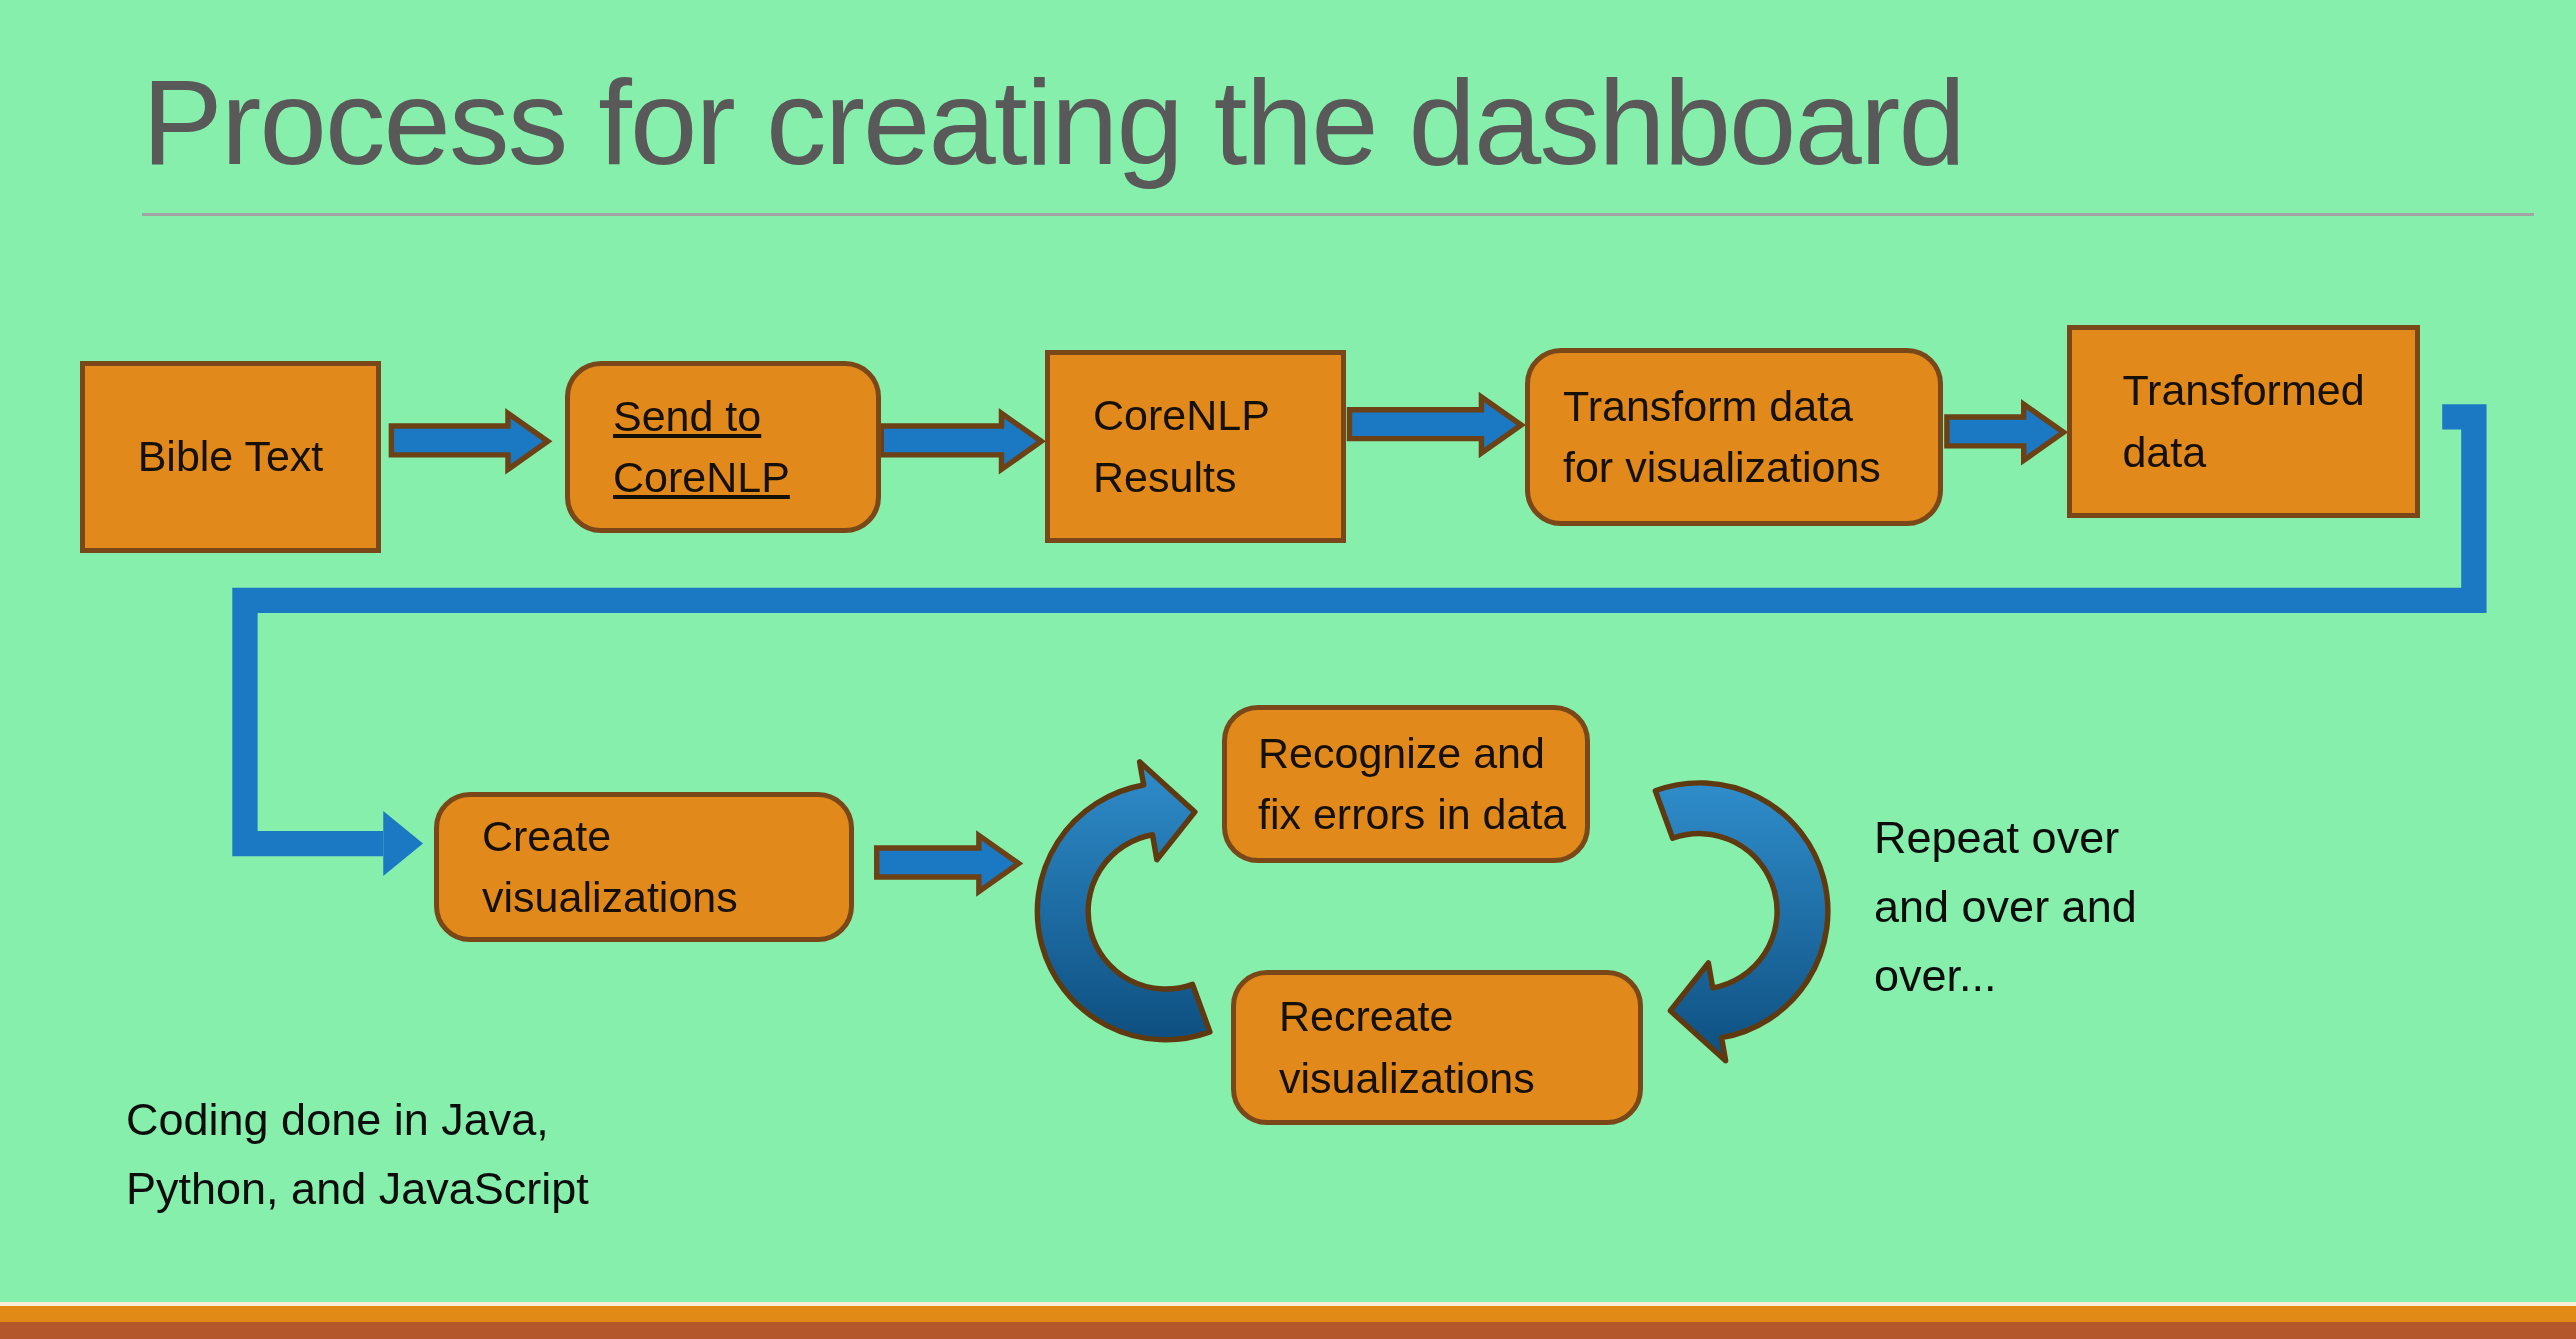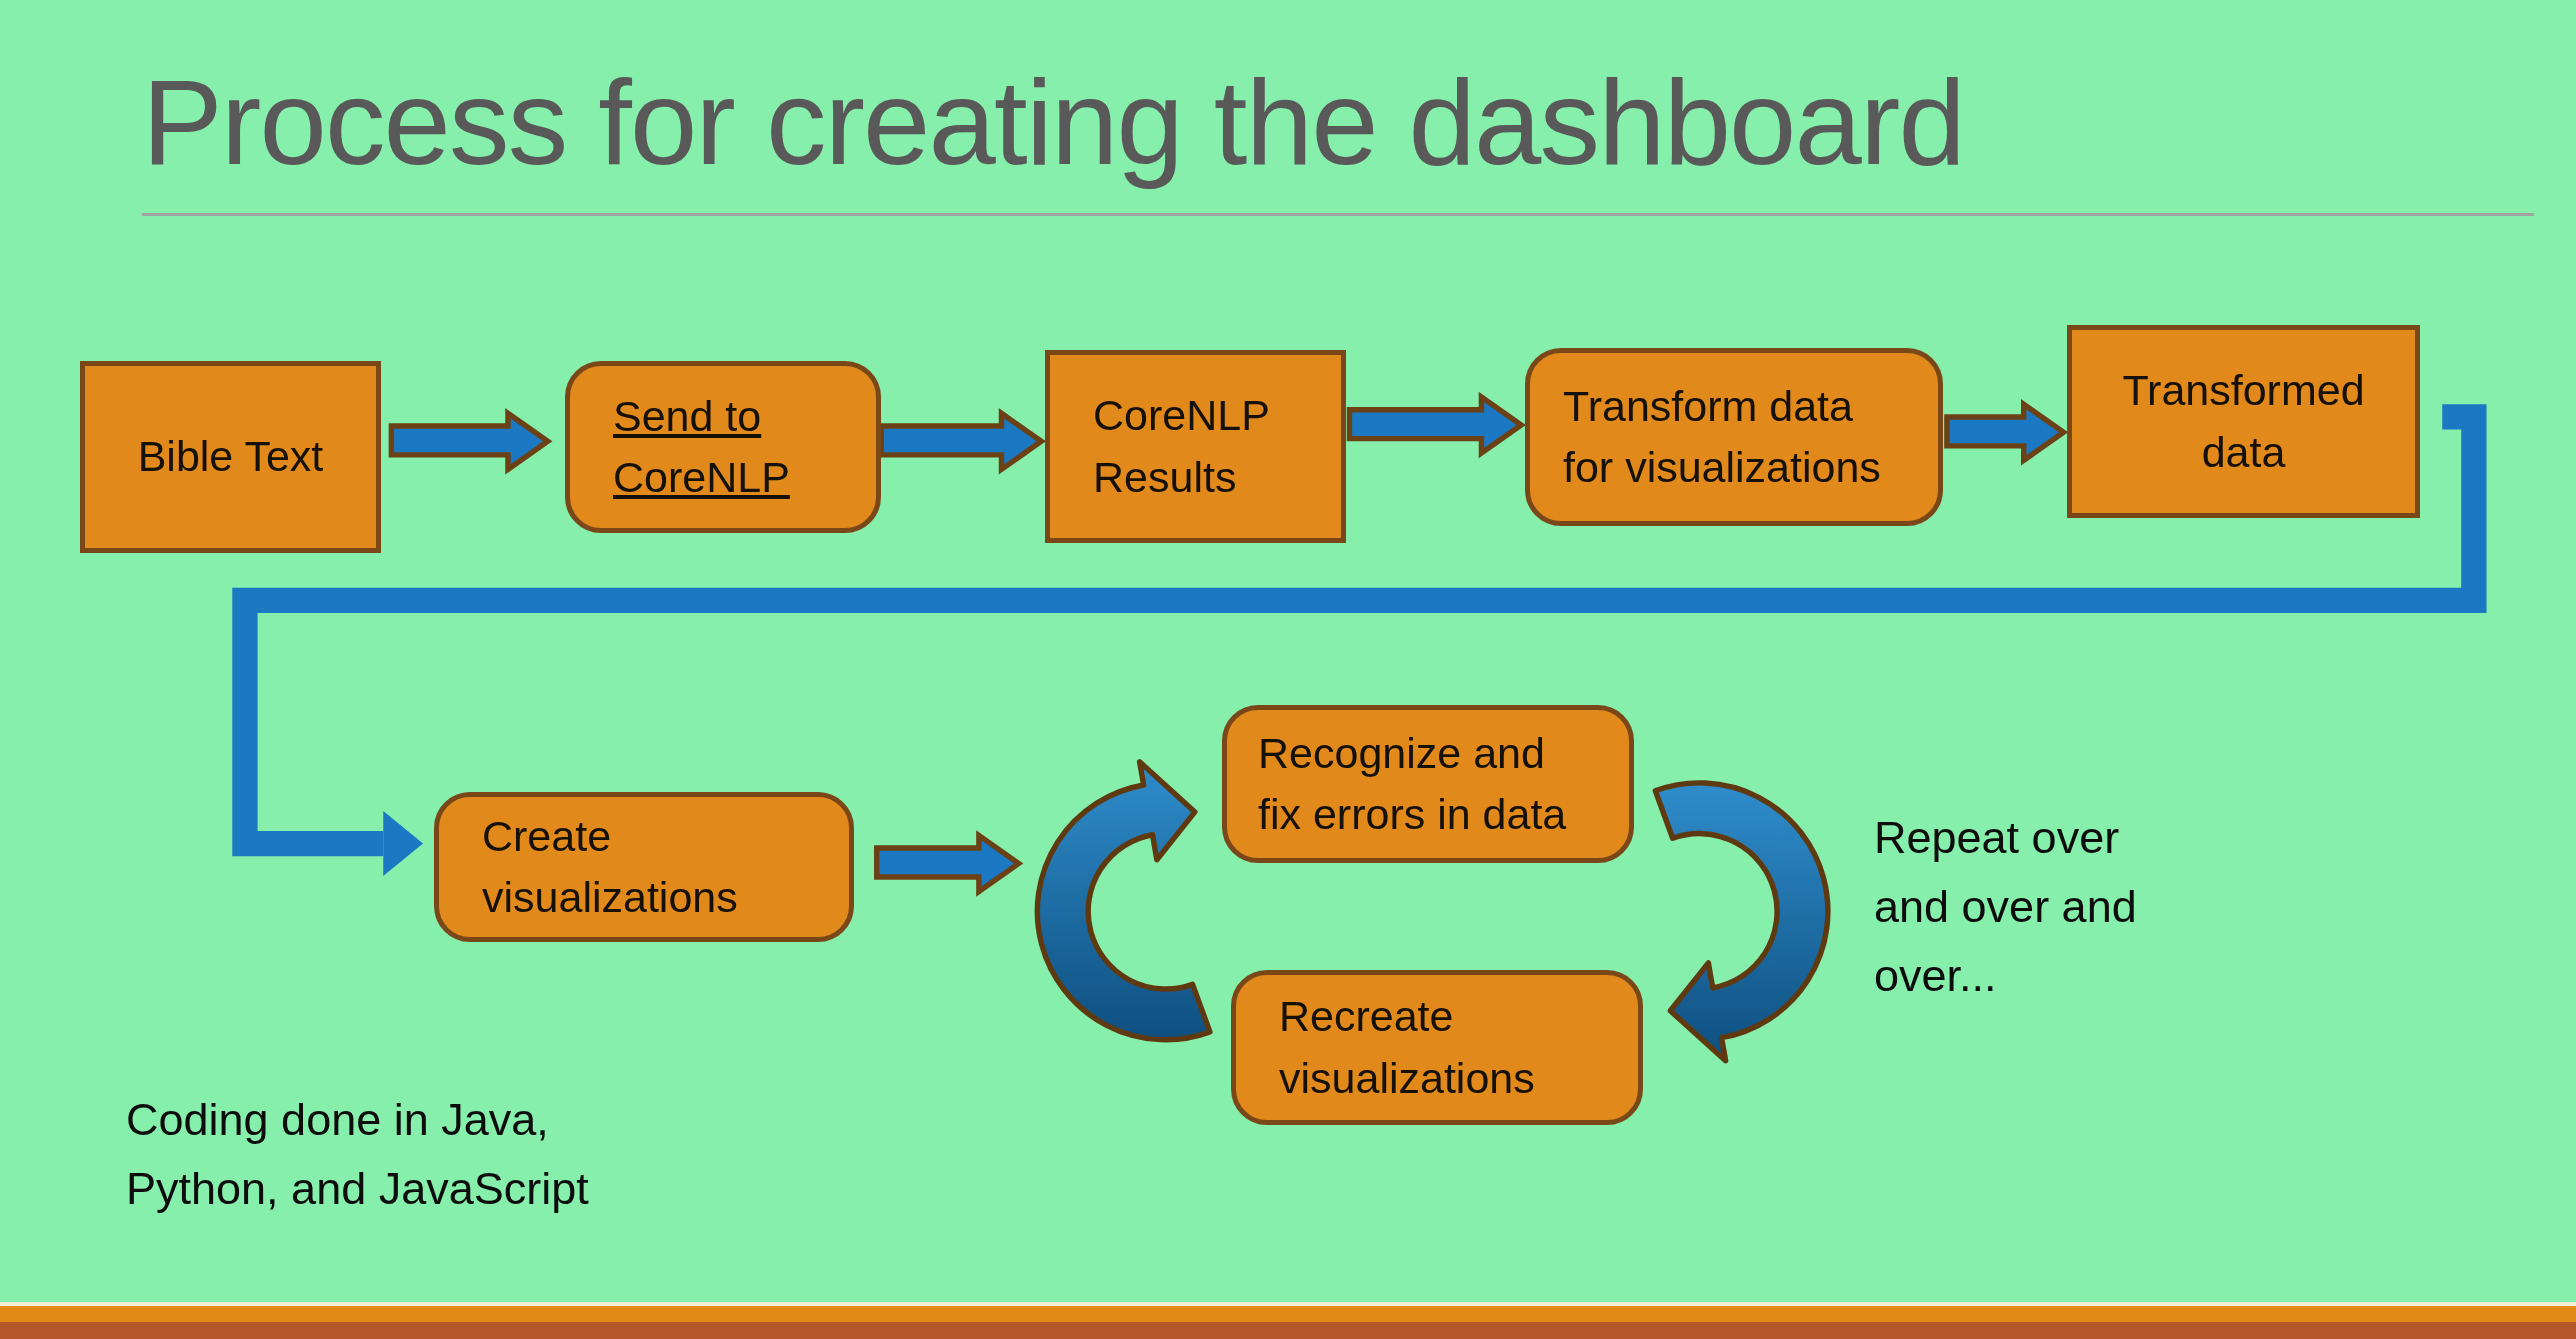--- a/index.html
+++ b/index.html
@@ -43,21 +43,21 @@
     background: #E1891B;
     border: 5.4px solid #7A4818;
     color: #151008;
     font-size: 43px;
     line-height: 1.42;
     display: flex;
     align-items: center;
     white-space: pre-line;
   }
   .flow-box.rounded { border-radius: 36px; }
-  .flow-box.center { justify-content: center; text-align: center; }
+  .flow-box.center { justify-content: center; text-align: left; }
   .note {
     position: absolute;
     color: #0d0d0d;
     font-size: 45px;
     line-height: 69px;
     white-space: pre-line;
   }
   .footer-cream {
     position: absolute; left: 0; width: 2576px;
     top: 1302px; height: 3.6px; background: #FAEED6;
@@ -146,21 +146,21 @@
   <div class="flow-box center" style="left:2067px; top:325px; width:353px; height:193px;">
     <span>Transformed
 data</span>
   </div>
 
   <div class="flow-box rounded" style="left:434px; top:771px; width:420px; height:150px; padding-left:43px;margin-top:21px;">
     <span>Create
 visualizations</span>
   </div>
 
-  <div class="flow-box rounded" style="left:1222px; top:705px; width:412px; height:158px; padding-left:31px;">
+  <div class="flow-box rounded" style="left:1222px; top:705px; width:368px; height:158px; padding-left:31px;">
     <span>Recognize and
 fix errors in data</span>
   </div>
 
   <div class="flow-box rounded" style="left:1231px; top:970px; width:412px; height:155px; padding-left:43px;align-items:center;">
     <span>Recreate
 visualizations</span>
   </div>
 
   <div class="note" style="left:1874px; top:803px; width:380px;">Repeat over

